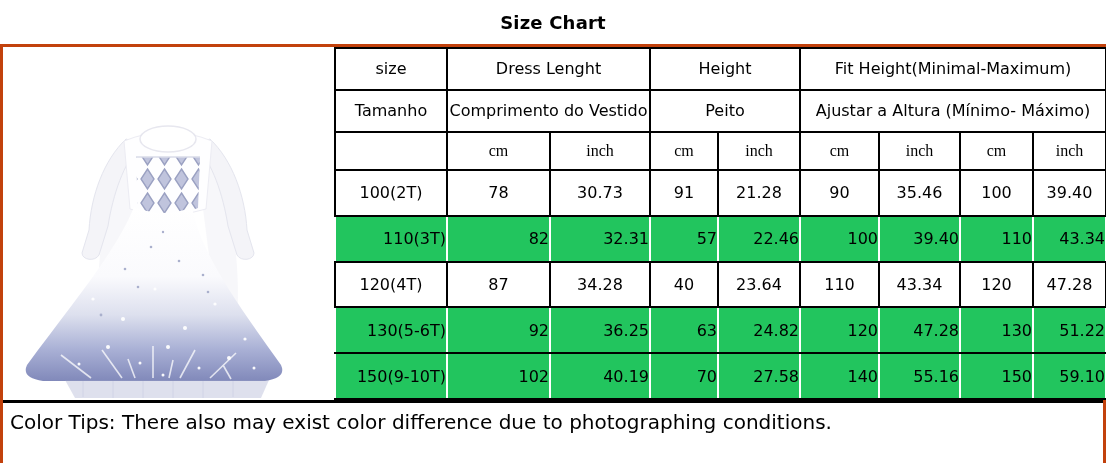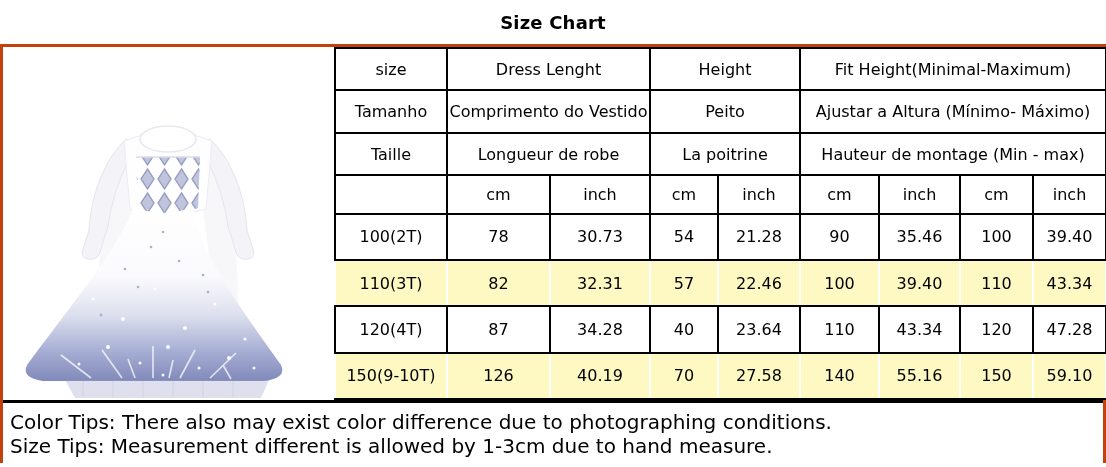--- a/index.html
+++ b/index.html
@@ -62,26 +62,27 @@
     border: 2px solid #000;
     text-align: center;
     vertical-align: middle;
     padding: 0;
     font-size: 16px;
     background: #fff;
     overflow: hidden;
     white-space: nowrap;
   }
   tr.hdr td { height: 31px; }
-  tr.unit-row td { height: 28px; }
+  tr.unit-row td { height: 28px; font-family: Liberation Serif, serif; }
   tr.data-row td { height: 34px; }
   tr.shaded td {
-    background: #fef9c3;
+    background: #22c55e;
     border-left-color: #fff;
     border-right-color: #fff;
+    text-align: right;
   }
   .tips {
     box-sizing: border-box;
     border-top: 3px solid #000;
     height: 63px;
     padding: 7px 0 0 7px;
     background: #fff;
   }
   .tips p {
     margin: 0;
@@ -192,43 +193,37 @@
             <td colspan="2">Dress Lenght</td>
             <td colspan="2">Height</td>
             <td colspan="4">Fit Height(Minimal-Maximum)</td>
           </tr>
           <tr class="hdr">
             <td>Tamanho</td>
             <td colspan="2">Comprimento do Vestido</td>
             <td colspan="2">Peito</td>
             <td colspan="4">Ajustar a Altura (Mínimo- Máximo)</td>
           </tr>
-          <tr class="hdr">
-            <td>Taille</td>
-            <td colspan="2">Longueur de robe</td>
-            <td colspan="2">La poitrine</td>
-            <td colspan="4">Hauteur de montage (Min - max)</td>
-          </tr>
           <tr class="unit-row">
             <td></td>
             <td>cm</td>
             <td>inch</td>
             <td>cm</td>
             <td>inch</td>
             <td>cm</td>
             <td>inch</td>
             <td>cm</td>
             <td>inch</td>
           </tr>
 
           <tr class="data-row">
             <td>100(2T)</td>
             <td>78</td>
             <td>30.73</td>
-            <td>54</td>
+            <td>91</td>
             <td>21.28</td>
             <td>90</td>
             <td>35.46</td>
             <td>100</td>
             <td>39.40</td>
           </tr>
           <tr class="data-row shaded">
             <td>110(3T)</td>
             <td>82</td>
             <td>32.31</td>
@@ -244,33 +239,43 @@
             <td>87</td>
             <td>34.28</td>
             <td>40</td>
             <td>23.64</td>
             <td>110</td>
             <td>43.34</td>
             <td>120</td>
             <td>47.28</td>
           </tr>
           <tr class="data-row shaded">
+            <td>130(5-6T)</td>
+            <td>92</td>
+            <td>36.25</td>
+            <td>63</td>
+            <td>24.82</td>
+            <td>120</td>
+            <td>47.28</td>
+            <td>130</td>
+            <td>51.22</td>
+          </tr>
+          <tr class="data-row shaded">
             <td>150(9-10T)</td>
-            <td>126</td>
+            <td>102</td>
             <td>40.19</td>
             <td>70</td>
             <td>27.58</td>
             <td>140</td>
             <td>55.16</td>
             <td>150</td>
             <td>59.10</td>
           </tr>
         </tbody>
       </table>
     </div>
 
     <div class="tips">
       <p>Color Tips: There also may exist color difference due to photographing conditions.</p>
-      <p>Size Tips: Measurement different is allowed by 1-3cm due to hand measure.</p>
     </div>
   </div>
 
 </div>
 
 </body></html>

